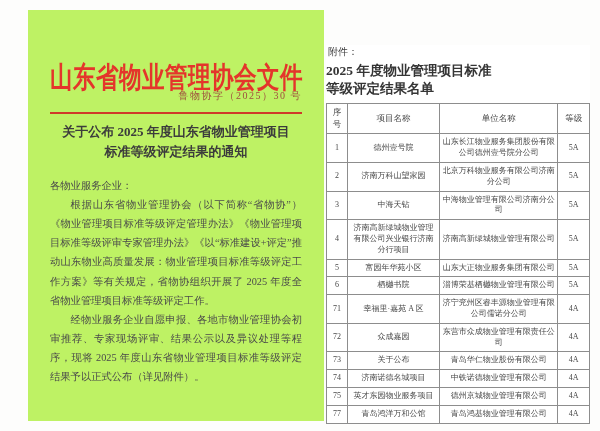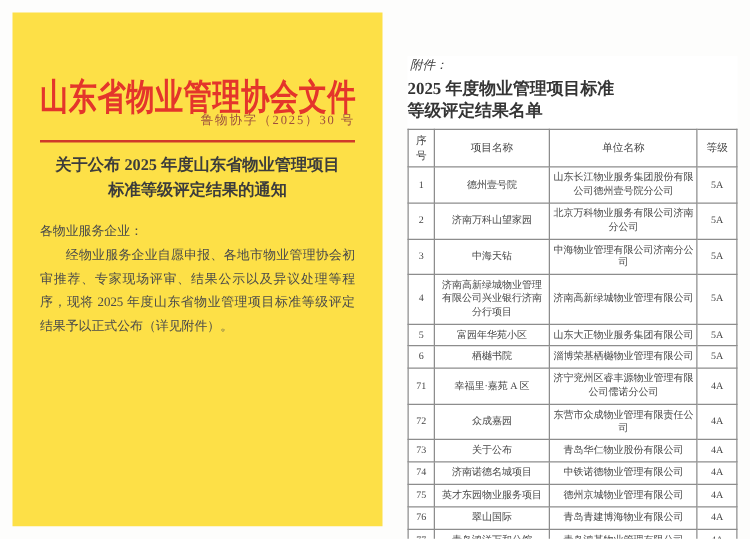--- a/index.html
+++ b/index.html
@@ -6,22 +6,22 @@
   body{
     width:600px;height:431px;
     background:#fdfdfc;
     font-family:"Liberation Serif","DejaVu Serif",serif;
     color:#474747;
     position:relative;
     overflow:hidden;
   }
   
   .left-page{
-    position:absolute;left:10px;top:10px;width:296px;height:411px;
-    background:#fde047;
+    position:absolute;left:28px;top:10px;width:296px;height:411px;
+    background:#bef264;
   }
   .left-inner{padding:0 22px 0 22px;}
   .masthead{
     margin-top:48px;
     text-align:center;
     font-weight:bold;
     font-size:22.5px;
     letter-spacing:0.5px;
     transform:scaleY(1.28);
     transform-origin:center top;
@@ -56,21 +56,20 @@
   .body-text p.salutation{text-indent:0;}
   
   .right-page{
     position:absolute;left:326px;top:45px;width:264px;
     background:#fff;
   }
   .attachment-label{
     font-size:10px;
     color:#3f3f3f;
     margin:0 0 3px 2px;
-    font-style:italic;
   }
   .table-title{
     text-align:left;
     font-weight:bold;
     font-size:13.5px;
     line-height:1.35;
     color:#353535;
     margin-bottom:5px;
   }
   table.result-table{
@@ -102,21 +101,21 @@
   <div class="left-inner">
     <div class="masthead" style="color:#e4352b">山东省物业管理协会文件</div>
     <div class="doc-number" style="color:#9e4f3d">鲁物协字（2025）30 号</div>
     <hr class="red-rule">
     <div class="notice-title">
       <div>关于公布 2025 年度山东省物业管理项目</div>
       <div>标准等级评定结果的通知</div>
     </div>
     <div class="body-text">
       <p class="salutation">各物业服务企业：</p>
-      <span id="paragraph-host"><p>经物业服务企业自愿申报、各地市物业管理协会初审推荐、专家现场评审、结果公示以及异议处理等程序，现将 2025 年度山东省物业管理项目标准等级评定结果予以正式公布（详见附件）。</p></span>
+      <span id="paragraph-host"><p>根据山东省物业管理协会（以下简称“省物协”）《物业管理项目标准等级评定管理办法》《物业管理项目标准等级评审专家管理办法》《以“标准建设+评定”推动山东物业高质量发展：物业管理项目标准等级评定工作方案》等有关规定，省物协组织开展了 2025 年度全省物业管理项目标准等级评定工作。</p><p>经物业服务企业自愿申报、各地市物业管理协会初审推荐、专家现场评审、结果公示以及异议处理等程序，现将 2025 年度山东省物业管理项目标准等级评定结果予以正式公布（详见附件）。</p></span>
     </div>
   </div>
 </div>
 
 <div class="right-page">
   <p class="attachment-label">附件：</p>
   <div class="table-title">
     <div>2025 年度物业管理项目标准</div>
     <div>等级评定结果名单</div>
   </div>
@@ -206,26 +205,20 @@
     <td class="cell-grade">4A</td>
   </tr>
 
   <tr>
     <td class="cell-no">75</td>
     <td class="cell-project">英才东园物业服务项目</td>
     <td class="cell-company">德州京城物业管理有限公司</td>
     <td class="cell-grade">4A</td>
   </tr>
 
-  <tr>
-    <td class="cell-no">76</td>
-    <td class="cell-project">翠山国际</td>
-    <td class="cell-company">青岛青建博海物业有限公司</td>
-    <td class="cell-grade">4A</td>
-  </tr>
 
   <tr>
     <td class="cell-no">77</td>
     <td class="cell-project">青岛鸿洋万和公馆</td>
     <td class="cell-company">青岛鸿基物业管理有限公司</td>
     <td class="cell-grade">4A</td>
   </tr>
 
 </tbody>
   </table>

